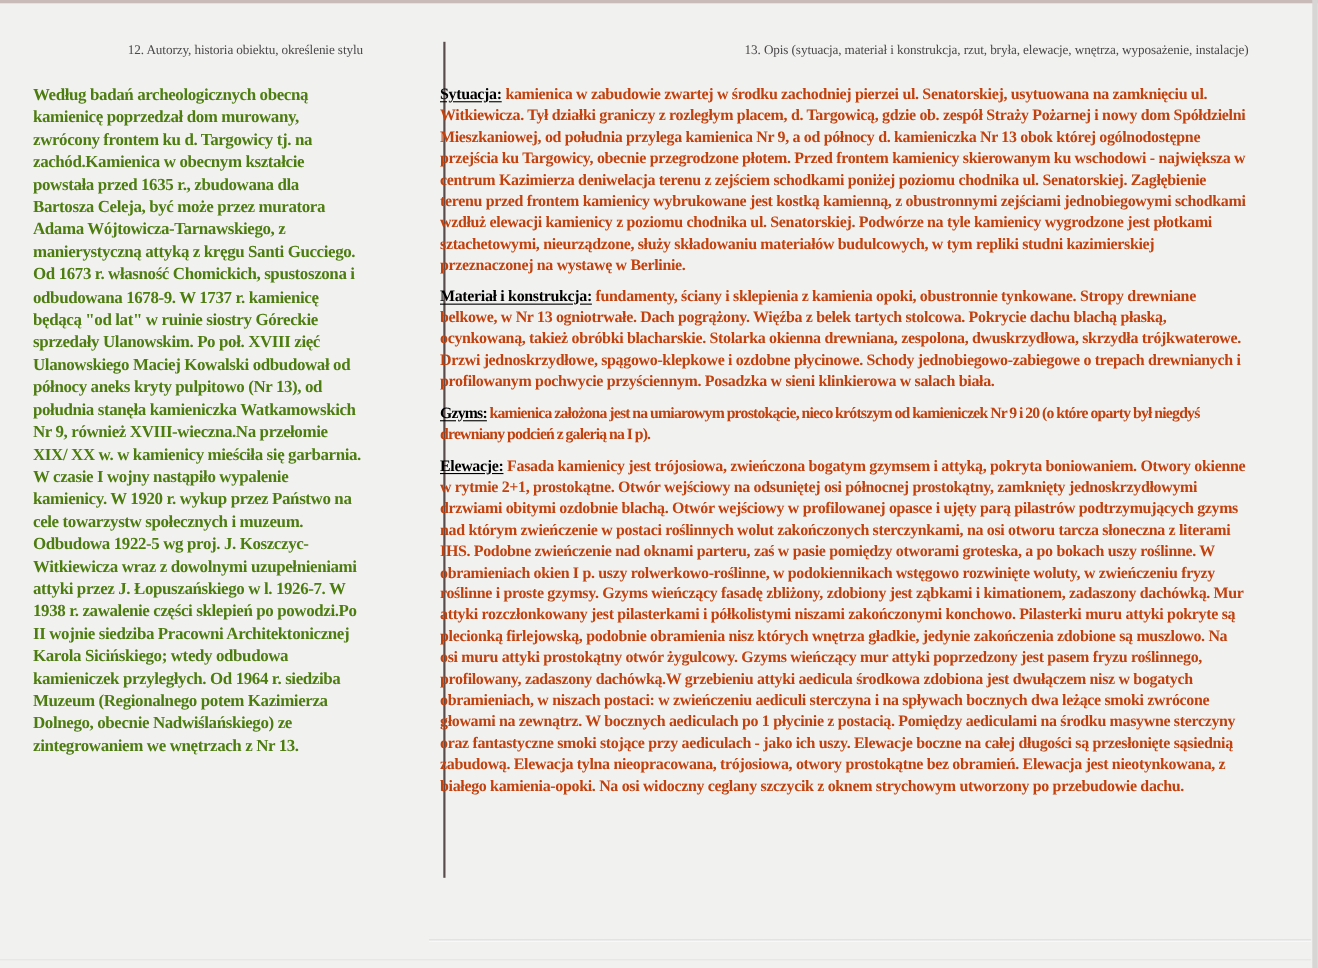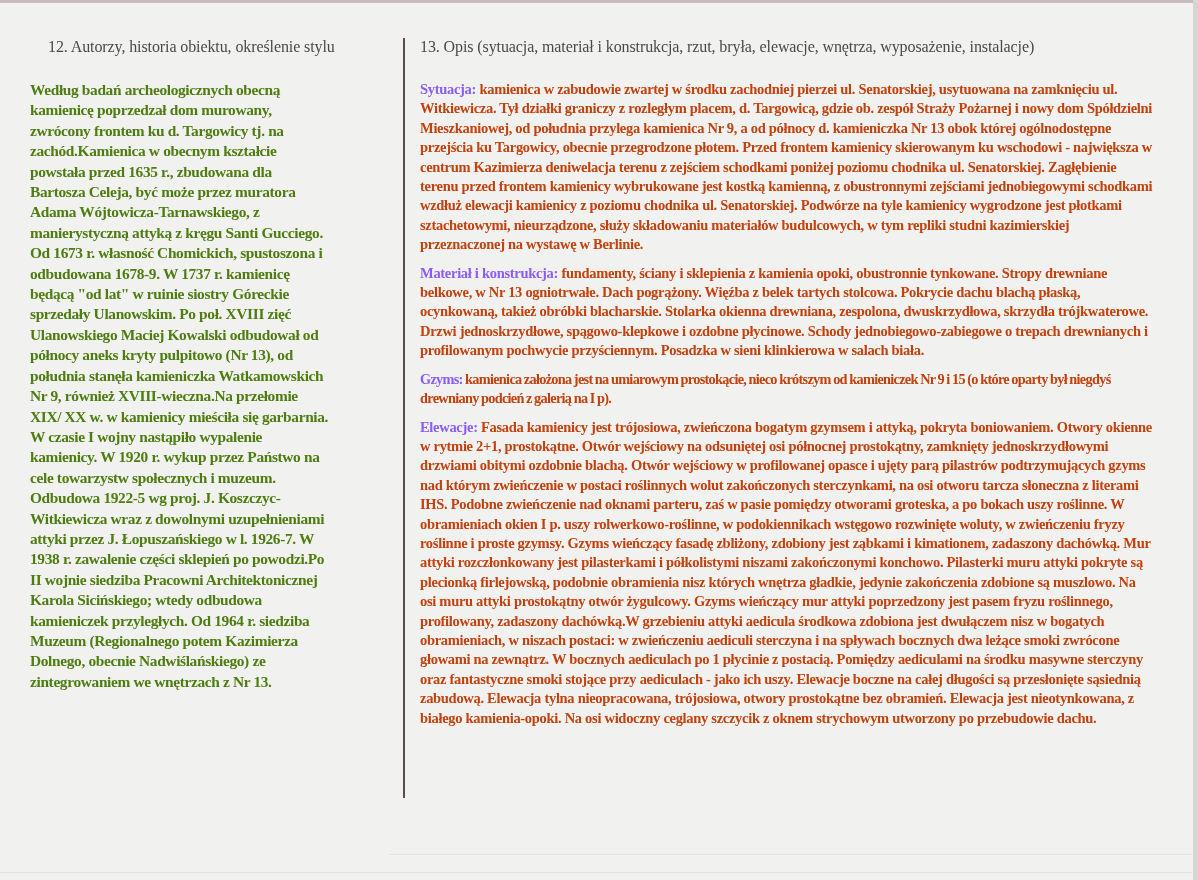--- a/index.html
+++ b/index.html
@@ -35,25 +35,26 @@
       left: 0; right: 6px; top: 872px; height: 1px;
       background: #e4e4e4;
     }
     .left-col {
       position: absolute;
       left: 30px;
       top: 38px;
       width: 300px;
     }
     .section-label {
-      font-size: 16px;
+      font-size: 12px;
       color: #4a4848;
       margin: 0 0 0 12px;
       white-space: nowrap;
       letter-spacing: -0.1px;
+      text-align: right;
     }
     .left-col .section-label {
       margin-left: 18px;
     }
     .left-text {
       margin-top: 24px;
       font-size: 15.4px;
       line-height: 20.4px;
       font-weight: bold;
       letter-spacing: -0.35px;
@@ -62,21 +63,21 @@
     .vrule {
       position: absolute;
       left: 403px;
       top: 38px;
       width: 2px;
       height: 760px;
       background: #5a4c4c;
     }
     .right-col {
       position: absolute;
-      left: 420px;
+      left: 400px;
       top: 38px;
       width: 735px;
     }
     .right-col .section-label {
       margin-left: 0;
     }
     .paras {
       margin-top: 24px;
     }
     .para {
@@ -86,22 +87,23 @@
       letter-spacing: -0.3px;
       margin: 0 0 9px 0;
       text-align: left;
     }
     .para.condensed {
       font-size: 14.3px;
       letter-spacing: -0.7px;
       word-spacing: -0.5px;
     }
     .para .head {
+      text-decoration: underline;
       text-underline-offset: 2px;
-      color: #8b5cf6;
+      color: #000000;
     }
     .para .body {
       color: #c2410c;
     }
   </style>
 </head>
 <body>
 
 <div class="top-edge"></div>
 <div class="right-edge"></div>
@@ -118,19 +120,19 @@
 <div class="right-col">
   <div class="section-label">13. Opis (sytuacja, materiał i konstrukcja, rzut, bryła, elewacje, wnętrza, wyposażenie, instalacje)</div>
   <div class="paras">
     <p class="para">
       <span class="head">Sytuacja:</span><span class="body"> kamienica w zabudowie zwartej w środku zachodniej pierzei ul. Senatorskiej, usytuowana na zamknięciu ul. Witkiewicza. Tył działki graniczy z rozległym placem, d. Targowicą, gdzie ob. zespół Straży Pożarnej i nowy dom Spółdzielni Mieszkaniowej, od południa przylega kamienica Nr 9, a od północy d. kamieniczka Nr 13 obok której ogólnodostępne przejścia ku Targowicy, obecnie przegrodzone płotem. Przed frontem kamienicy skierowanym ku wschodowi - największa w centrum Kazimierza deniwelacja terenu z zejściem schodkami poniżej poziomu chodnika ul. Senatorskiej. Zagłębienie terenu przed frontem kamienicy wybrukowane jest kostką kamienną, z obustronnymi zejściami jednobiegowymi schodkami wzdłuż elewacji kamienicy z poziomu chodnika ul. Senatorskiej. Podwórze na tyle kamienicy wygrodzone jest płotkami sztachetowymi, nieurządzone, służy składowaniu materiałów budulcowych, w tym repliki studni kazimierskiej przeznaczonej na wystawę w Berlinie.</span>
     </p>
     <p class="para">
       <span class="head">Materiał i konstrukcja:</span><span class="body"> fundamenty, ściany i sklepienia z kamienia opoki, obustronnie tynkowane. Stropy drewniane belkowe, w Nr 13 ogniotrwałe. Dach pogrążony. Więźba z belek tartych stolcowa. Pokrycie dachu blachą płaską, ocynkowaną, takież obróbki blacharskie. Stolarka okienna drewniana, zespolona, dwuskrzydłowa, skrzydła trójkwaterowe. Drzwi jednoskrzydłowe, spągowo-klepkowe i ozdobne płycinowe. Schody jednobiegowo-zabiegowe o trepach drewnianych i profilowanym pochwycie przyściennym. Posadzka w sieni klinkierowa w salach biała.</span>
     </p>
     <p class="para condensed">
-      <span class="head">Gzyms:</span><span class="body"> kamienica założona jest na umiarowym prostokącie, nieco krótszym od kamieniczek Nr 9 i 15 (o które oparty był niegdyś drewniany podcień z galerią na I p).</span>
+      <span class="head">Gzyms:</span><span class="body"> kamienica założona jest na umiarowym prostokącie, nieco krótszym od kamieniczek Nr 9 i 20 (o które oparty był niegdyś drewniany podcień z galerią na I p).</span>
     </p>
     <p class="para">
       <span class="head">Elewacje:</span><span class="body"> Fasada kamienicy jest trójosiowa, zwieńczona bogatym gzymsem i attyką, pokryta boniowaniem. Otwory okienne w rytmie 2+1, prostokątne. Otwór wejściowy na odsuniętej osi północnej prostokątny, zamknięty jednoskrzydłowymi drzwiami obitymi ozdobnie blachą. Otwór wejściowy w profilowanej opasce i ujęty parą pilastrów podtrzymujących gzyms nad którym zwieńczenie w postaci roślinnych wolut zakończonych sterczynkami, na osi otworu tarcza słoneczna z literami IHS. Podobne zwieńczenie nad oknami parteru, zaś w pasie pomiędzy otworami groteska, a po bokach uszy roślinne. W obramieniach okien I p. uszy rolwerkowo-roślinne, w podokiennikach wstęgowo rozwinięte woluty, w zwieńczeniu fryzy roślinne i proste gzymsy. Gzyms wieńczący fasadę zbliżony, zdobiony jest ząbkami i kimationem, zadaszony dachówką. Mur attyki rozczłonkowany jest pilasterkami i półkolistymi niszami zakończonymi konchowo. Pilasterki muru attyki pokryte są plecionką firlejowską, podobnie obramienia nisz  których wnętrza gładkie, jedynie zakończenia zdobione są muszlowo. Na osi muru attyki prostokątny otwór żygulcowy. Gzyms wieńczący mur attyki poprzedzony jest pasem fryzu roślinnego, profilowany, zadaszony dachówką.W grzebieniu attyki aedicula środkowa zdobiona jest dwułączem nisz w bogatych obramieniach, w niszach postaci: w zwieńczeniu aediculi sterczyna i na spływach bocznych dwa leżące smoki zwrócone głowami na zewnątrz. W bocznych aediculach po 1 płycinie z postacią. Pomiędzy aediculami na środku masywne sterczyny oraz fantastyczne smoki stojące przy aediculach - jako ich uszy. Elewacje boczne na całej długości są przesłonięte sąsiednią zabudową. Elewacja tylna nieopracowana, trójosiowa, otwory prostokątne bez obramień. Elewacja jest nieotynkowana, z białego kamienia-opoki. Na osi widoczny ceglany szczycik z oknem strychowym utworzony po przebudowie dachu.</span>
     </p>
   </div>
 </div>
 
 </body></html>

